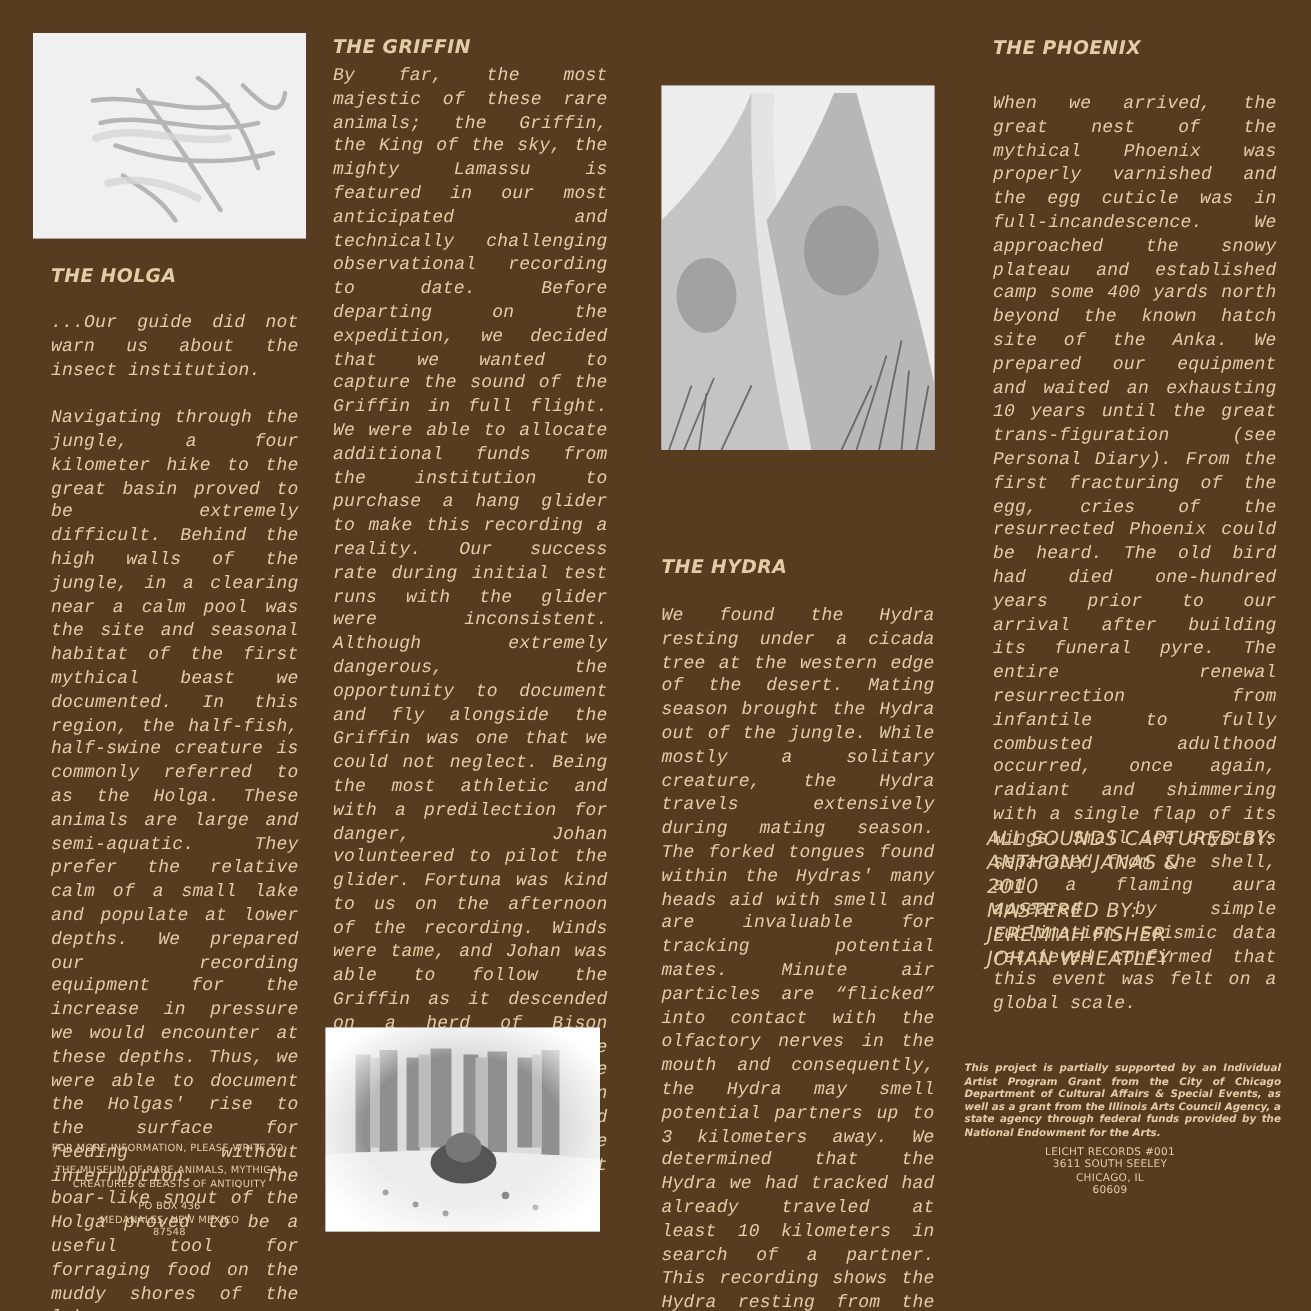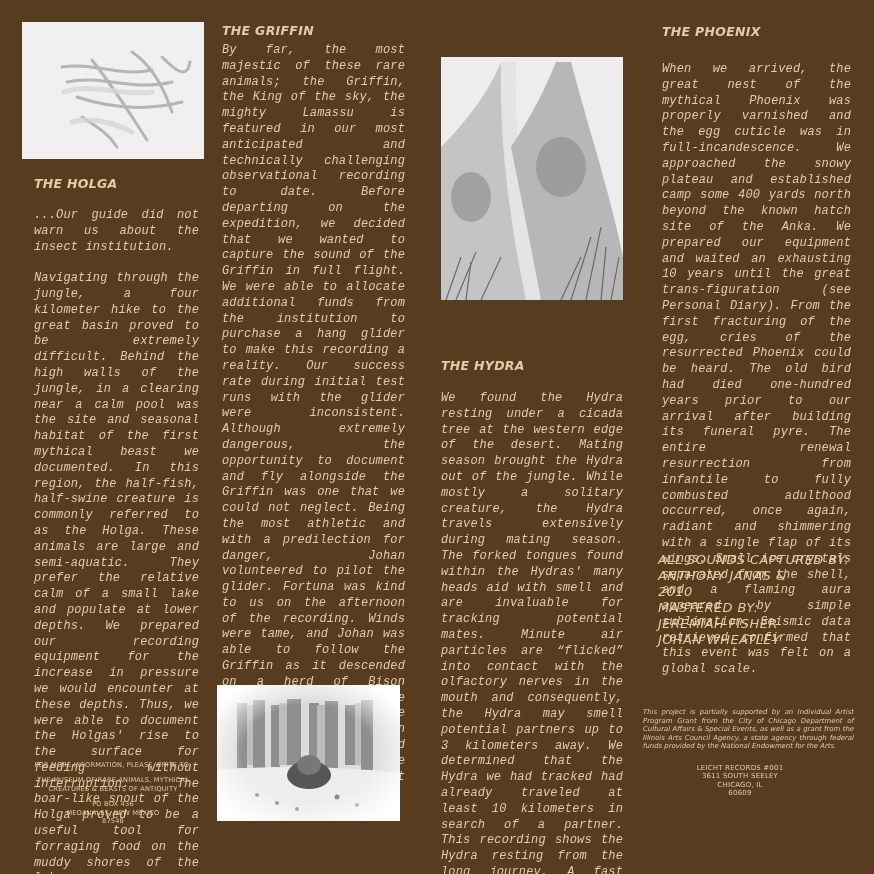--- a/index.html
+++ b/index.html
@@ -26,21 +26,21 @@
   .photo svg { display:block; width:100%; height:100%; }
   .small-center {
     font-size:6.6px; line-height:8.4px; text-align:center;
     text-transform:uppercase; letter-spacing:0.2px;
   }
   .credits {
     font-style:italic; font-size:13px; line-height:16px; text-transform:uppercase;
     letter-spacing:0.4px;
   }
   .grant {
-    font-style:italic; font-size:6.9px; line-height:8.6px; text-align:justify;
+    font-style:italic; font-size:6.9px; line-height:8.6px; text-align:justify;font-weight:bold;
   }
 </style>
 </head>
 <body>
 
 <div class="photo" style="left:22px;top:22px;width:182px;height:137px;">
   <svg viewBox="0 0 182 137" preserveAspectRatio="none">
     <rect width="182" height="137" fill="#f0f0f0"></rect>
     <g fill="none" stroke="#b5b5b5" stroke-width="3" stroke-linecap="round">
       <path d="M40 45 C70 40, 100 55, 130 48"></path>
@@ -141,21 +141,21 @@
         <path d="M130 243 L150 180"></path>
         <path d="M145 243 L160 170"></path>
       <path d="M160 243 L165 190"></path>
         <path d="M120 243 L140 200"></path>
         <path d="M170 243 L178 200"></path>
     </g>
   </svg>
 </div>
 
 <div class="col" style="left:441px;top:358px;width:182px;">
-  <h2 class="heading" style="margin-bottom:17px;">THE HYDRA</h2>
+  <h2 class="heading" style="margin-bottom:17px;margin-top:12px;">THE HYDRA</h2>
   <div class="body-text">
     <p>We found the Hydra resting under a cicada tree at the western edge of the desert. Mating season brought the Hydra out of the jungle. While mostly a solitary creature, the Hydra travels extensively during mating season. The forked tongues found within the Hydras' many heads aid with smell and are invaluable for tracking potential mates. Minute air particles are “flicked” into contact with the olfactory nerves in the mouth and consequently, the Hydra may smell potential partners up to 3 kilometers away. We determined that the Hydra we had tracked had already traveled at least 10 kilometers in search of a partner. This recording shows the Hydra resting from the long journey. A fast approaching storm cell wakes the animal and preparations are made to find proper shelter from the storm.</p>
   </div>
 </div>
 
 <div class="col" style="left:662px;top:24px;width:189px;">
   <h2 class="heading" style="margin-bottom:22px;">THE PHOENIX</h2>
   <div class="body-text">
     <p>When we arrived, the great nest of the mythical Phoenix was properly varnished and the egg cuticle was in full-incandescence. We approached the snowy plateau and established camp some 400 yards north beyond the known hatch site of the Anka. We prepared our equipment and waited an exhausting 10 years until the great trans-figuration (see Personal Diary). From the first fracturing of the egg, cries of the resurrected Phoenix could be heard. The old bird had died one-hundred years prior to our arrival after building its funeral pyre. The entire renewal resurrection from infantile to fully combusted adulthood occurred, once again, radiant and shimmering with a single flap of its wings. Small ice crystals separated from the shell, and a flaming aura appeared by simple sublimation. Seismic data retrieved confirmed that this event was felt on a global scale.</p>
   </div>

